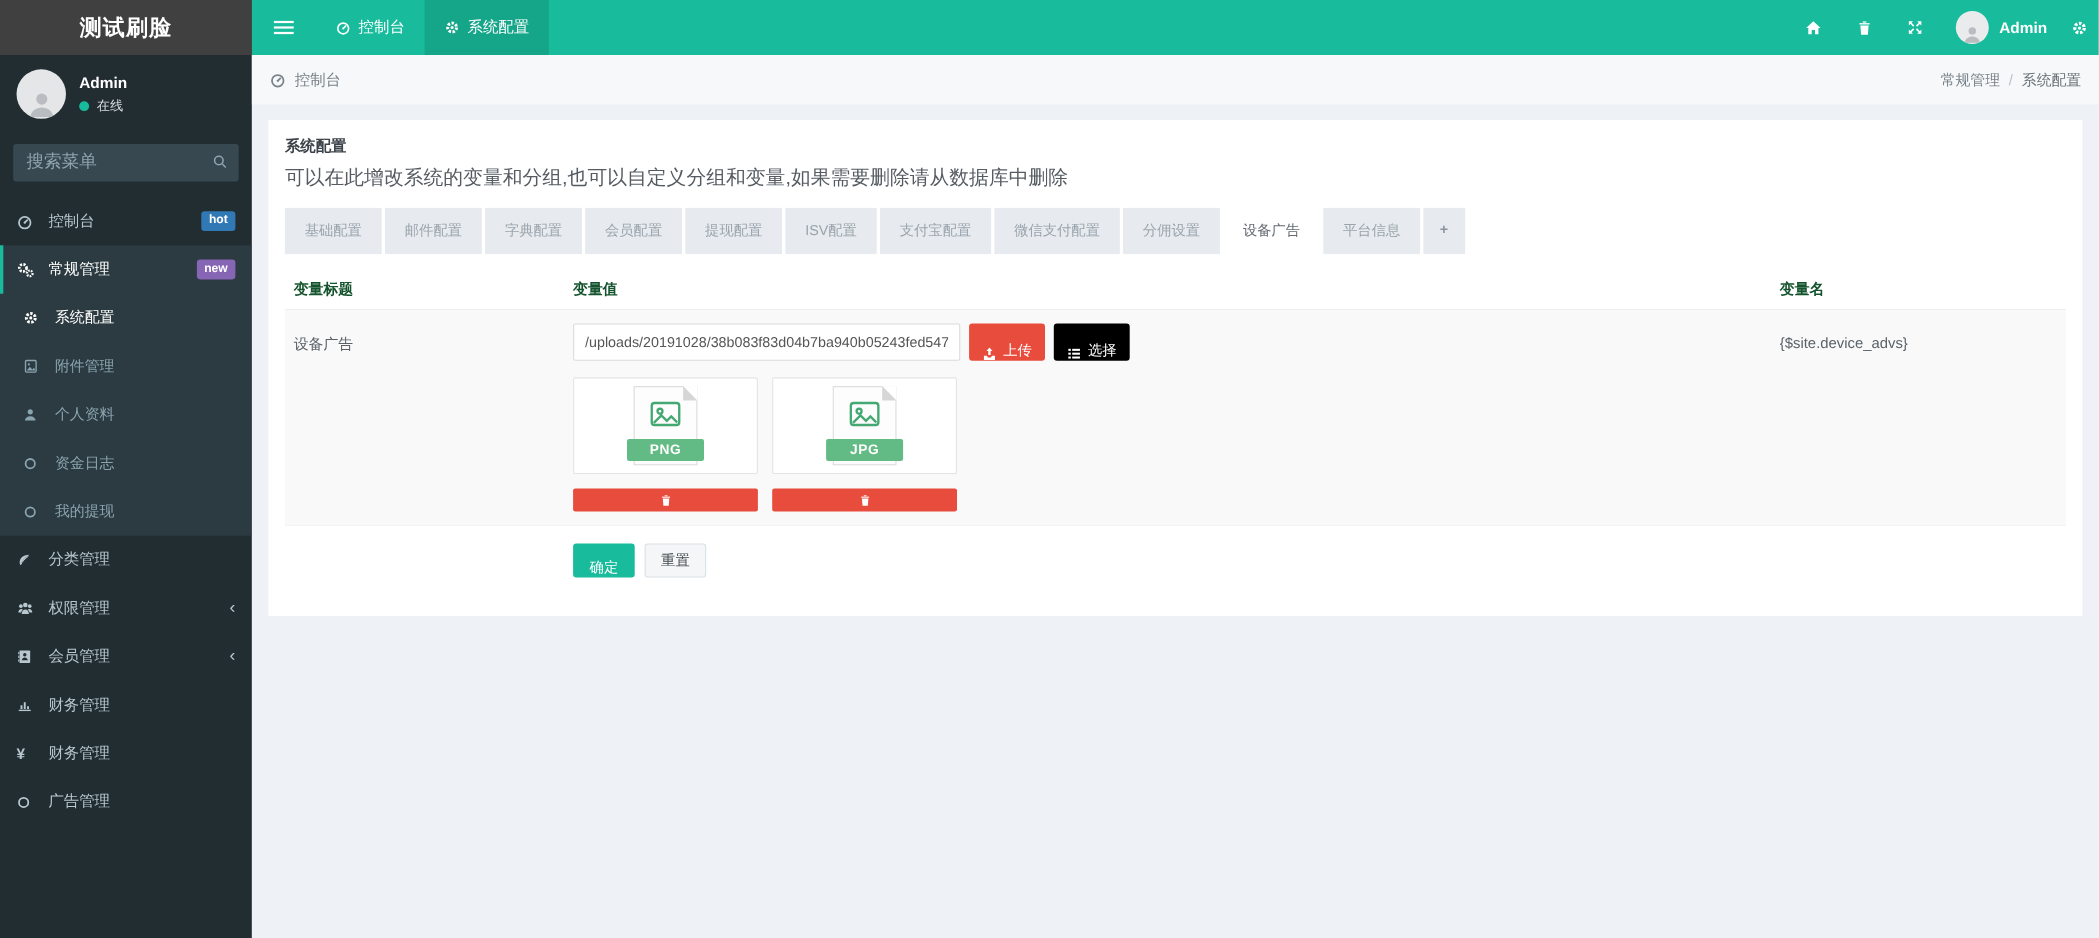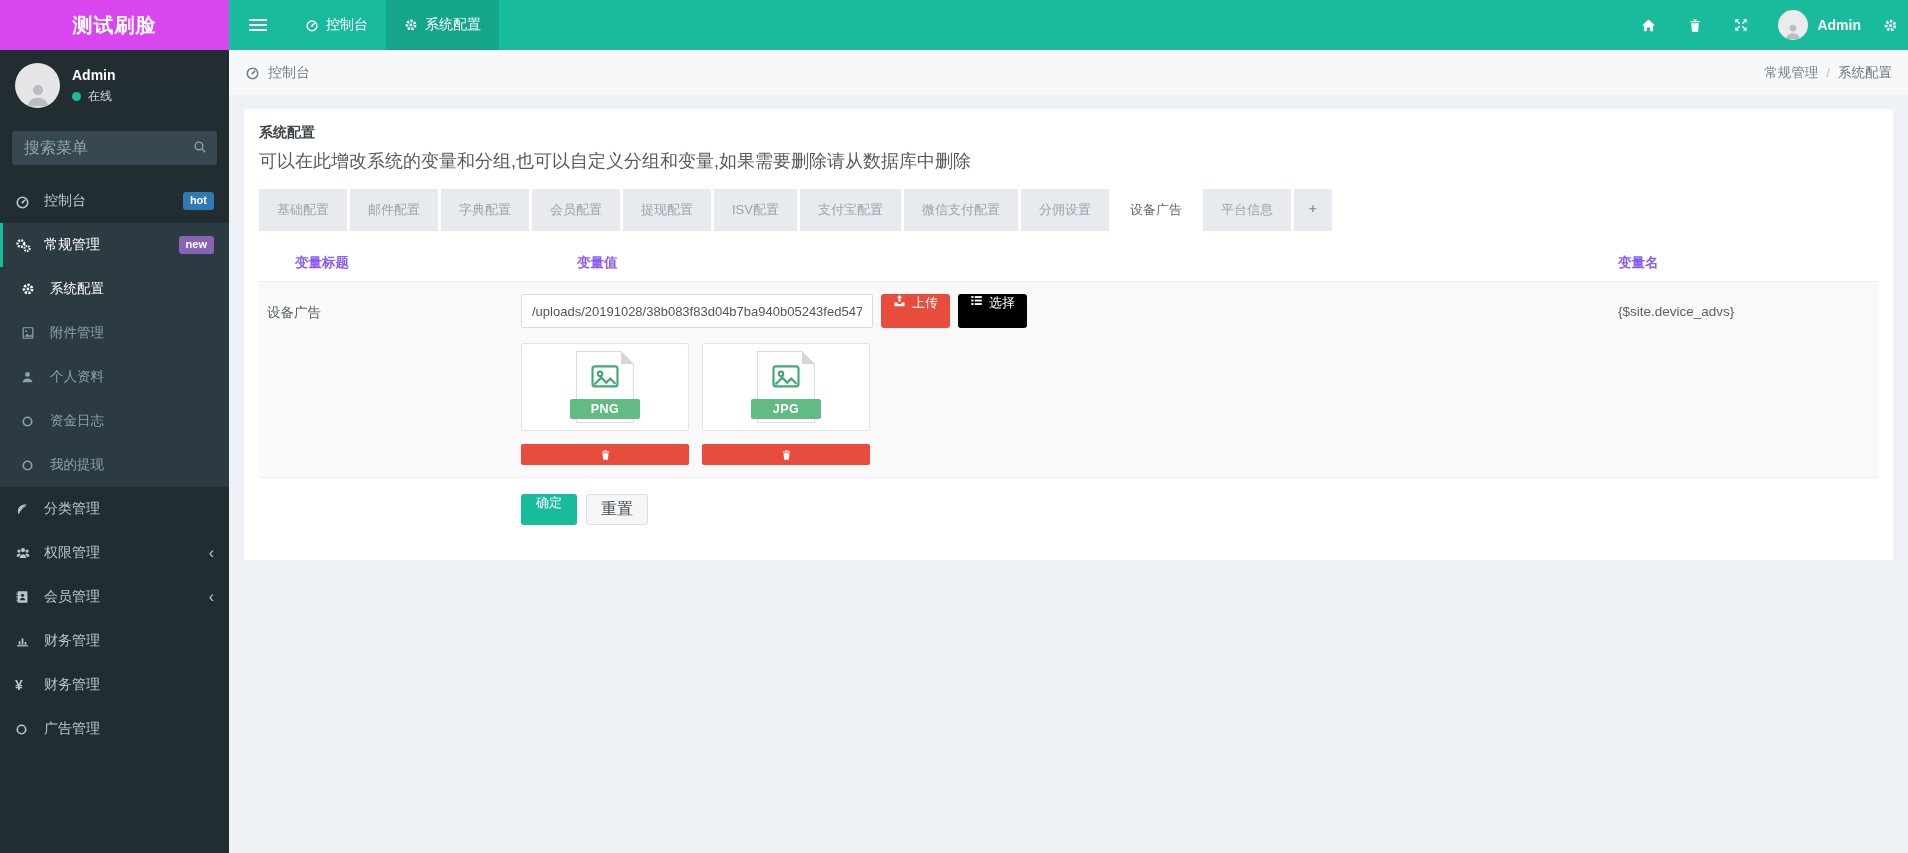--- a/index.html
+++ b/index.html
@@ -4,21 +4,21 @@
 <style>
   * { margin:0; padding:0; box-sizing:border-box; }
   html,body { width:1908px; height:853px; overflow:hidden; }
   body { font-family:"Liberation Sans","DejaVu Sans",sans-serif; background:#eef2f6; color:#444; }
   svg { display:block; }
 
   .app { width:1908px; height:853px; display:flex; flex-direction:column; }
 
   
   .navbar { height:50px; background:#18bc9c; display:flex; align-items:stretch; flex:0 0 50px; }
-  .brand { width:229px; background:#d946ef; color:#fff; font-size:20px; font-weight:bold;
+  .brand { width:229px; background:#404040; color:#fff; font-size:20px; font-weight:bold;
            display:flex; align-items:center; justify-content:center; letter-spacing:1px; }
   .nav-left { display:flex; align-items:stretch; }
   .nav-item { display:flex; align-items:center; gap:7px; padding:0 18px; color:#fff; font-size:14px; cursor:pointer; }
   .nav-item.toggle { padding:0 20px; }
   .nav-item.active { background:rgba(0,0,0,0.12); }
   .hamburger { width:18px; height:2px; background:#fff; position:relative; display:block; }
   .hamburger::before, .hamburger::after { content:""; position:absolute; left:0; width:18px; height:2px; background:#fff; }
   .hamburger::before { top:-5px; } .hamburger::after { top:5px; }
   .nav-right { margin-left:auto; display:flex; align-items:center; gap:0; padding-right:2px; }
   .nav-icon-btn { color:#fff; padding:0 16px; height:50px; display:flex; align-items:center; cursor:pointer; }
@@ -71,35 +71,35 @@
   .panel-desc { font-size:18px; color:#555b61; margin-bottom:16px; }
 
   .tabs { display:flex; }
   .tab { background:#e7eaee; color:#9aa4ac; font-size:13px; padding:12px 18px; margin-right:3px; cursor:pointer; white-space:nowrap; }
   .tab.active { background:#fff; color:#646b72; }
   .tab.plus { padding:12px 15px; font-weight:bold; color:#8a949c; }
 
   .cfg-table { margin-top:14px; font-size:13.5px; }
   .trow { display:flex; }
   .thead { border-bottom:1px solid #ededed; }
-  .thead .tcell { font-weight:bold; color:#8b5cf6; padding:9px 8px;margin-left:28px; }
+  .thead .tcell { font-weight:bold; color:#14532d; padding:9px 8px; }
   .tcell { padding:12px 8px; }
   .col-title { width:254px; flex:0 0 254px; }
   .col-value { flex:1; min-width:0; }
   .col-name  { width:268px; flex:0 0 268px; }
   .row-striped { background:#f9f9f9; }
   .row-plain { background:#fff; border-top:1px solid #f0f0f0; }
   .pad-top { padding-top:22px; color:#5a6268; }
 
   .input-group { display:flex; align-items:center; gap:8px; }
   .path-input { width:352px; height:34px; border:1px solid #d8dcdf; border-radius:2px; background:#fff;
                 padding:0 10px; font-size:13px; color:#555; outline:none;
                 font-family:"Liberation Sans","DejaVu Sans",sans-serif; }
   .btn { border:none; border-radius:3px; height:34px; padding:0 12px; display:inline-flex;
-         align-items:flex-start; gap:6px; font-size:13px; cursor:pointer; color:#fff;
+         align-items:flex-end; gap:6px; font-size:13px; cursor:pointer; color:#fff;
          font-family:"Liberation Sans","DejaVu Sans",sans-serif; }
   .btn-upload { background:#e74c3c; }
   .btn-choose { background:#000000; }
 
   .previews { display:flex; gap:13px; margin-top:15px; }
   .preview-col { width:168px; display:flex; flex-direction:column; }
   .preview-card { height:88px; border:1px solid #e4e4e4; border-radius:2px; background:#fff;
                   display:flex; align-items:center; justify-content:center; }
   .file-shape { position:relative; width:58px; height:72px; background:#fdfdfd; border:1px solid #dcdcdc;
                 display:flex; align-items:flex-start; justify-content:center; padding-top:10px; }
@@ -107,21 +107,21 @@
                        border-top:13px solid #fff; border-left:13px solid #d6d6d6; }
   .file-type { position:absolute; bottom:3px; left:-7px; right:-7px; height:20px; background:#62ba84;
                color:#fff; font-size:12.5px; font-weight:bold; display:flex; align-items:center;
                justify-content:center; border-radius:2px; letter-spacing:0.5px;text-align:center; }
   .btn-delete { margin-top:13px; height:21px; background:#e74c3c; border:none; border-radius:2px;
                 color:#fff; display:flex; align-items:center; justify-content:center; cursor:pointer; }
 
   .actions { display:flex; gap:9px; padding:4px 0 8px; }
   .btn-ok { background:#18bc9c; height:31px; padding:0 15px; }
   .btn-reset { background:#f4f6f7; color:#454c52; border:1px solid #d9e0e4; height:31px; padding:0 14px;
-               border-radius:3px; display:inline-flex; align-items:center; font-size:16px; cursor:pointer;
+               border-radius:3px; display:inline-flex; align-items:center; font-size:13px; cursor:pointer;
                font-family:"Liberation Sans","DejaVu Sans",sans-serif; }
 </style>
 </head>
 <body>
 
 <div class="app">
 
   <header class="navbar">
     <div class="brand">测试刷脸</div>
     <div class="nav-left">

